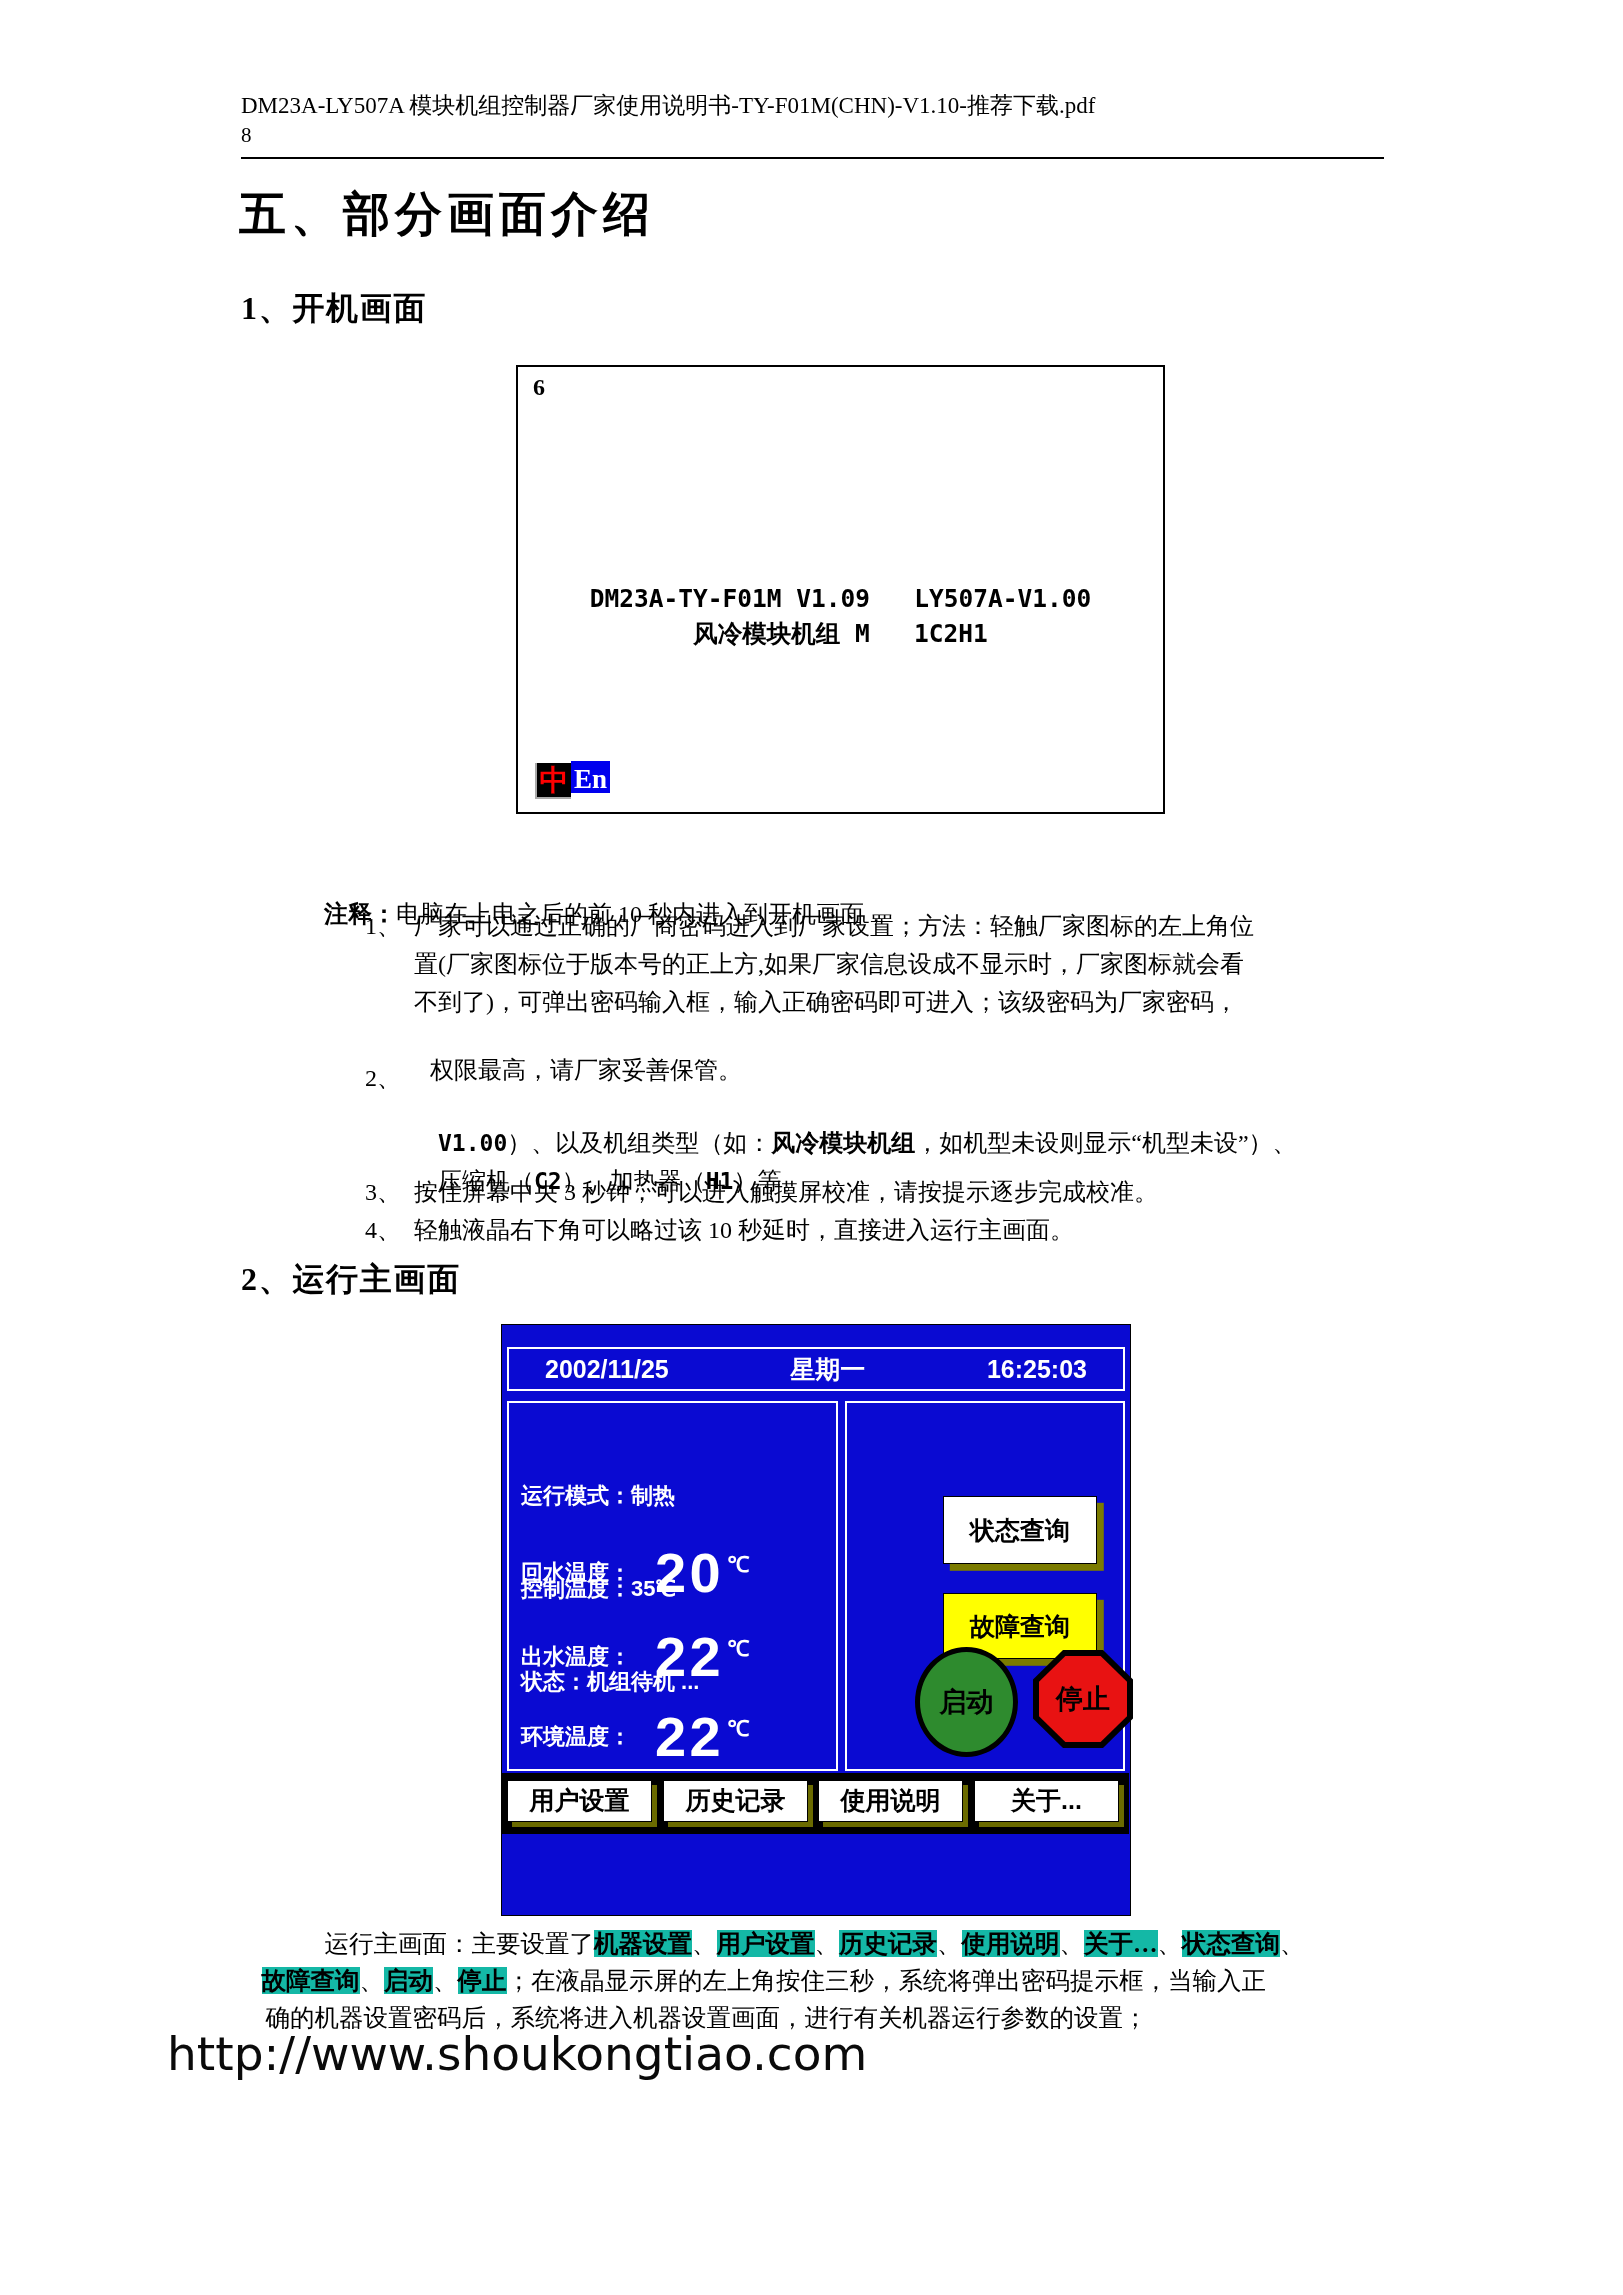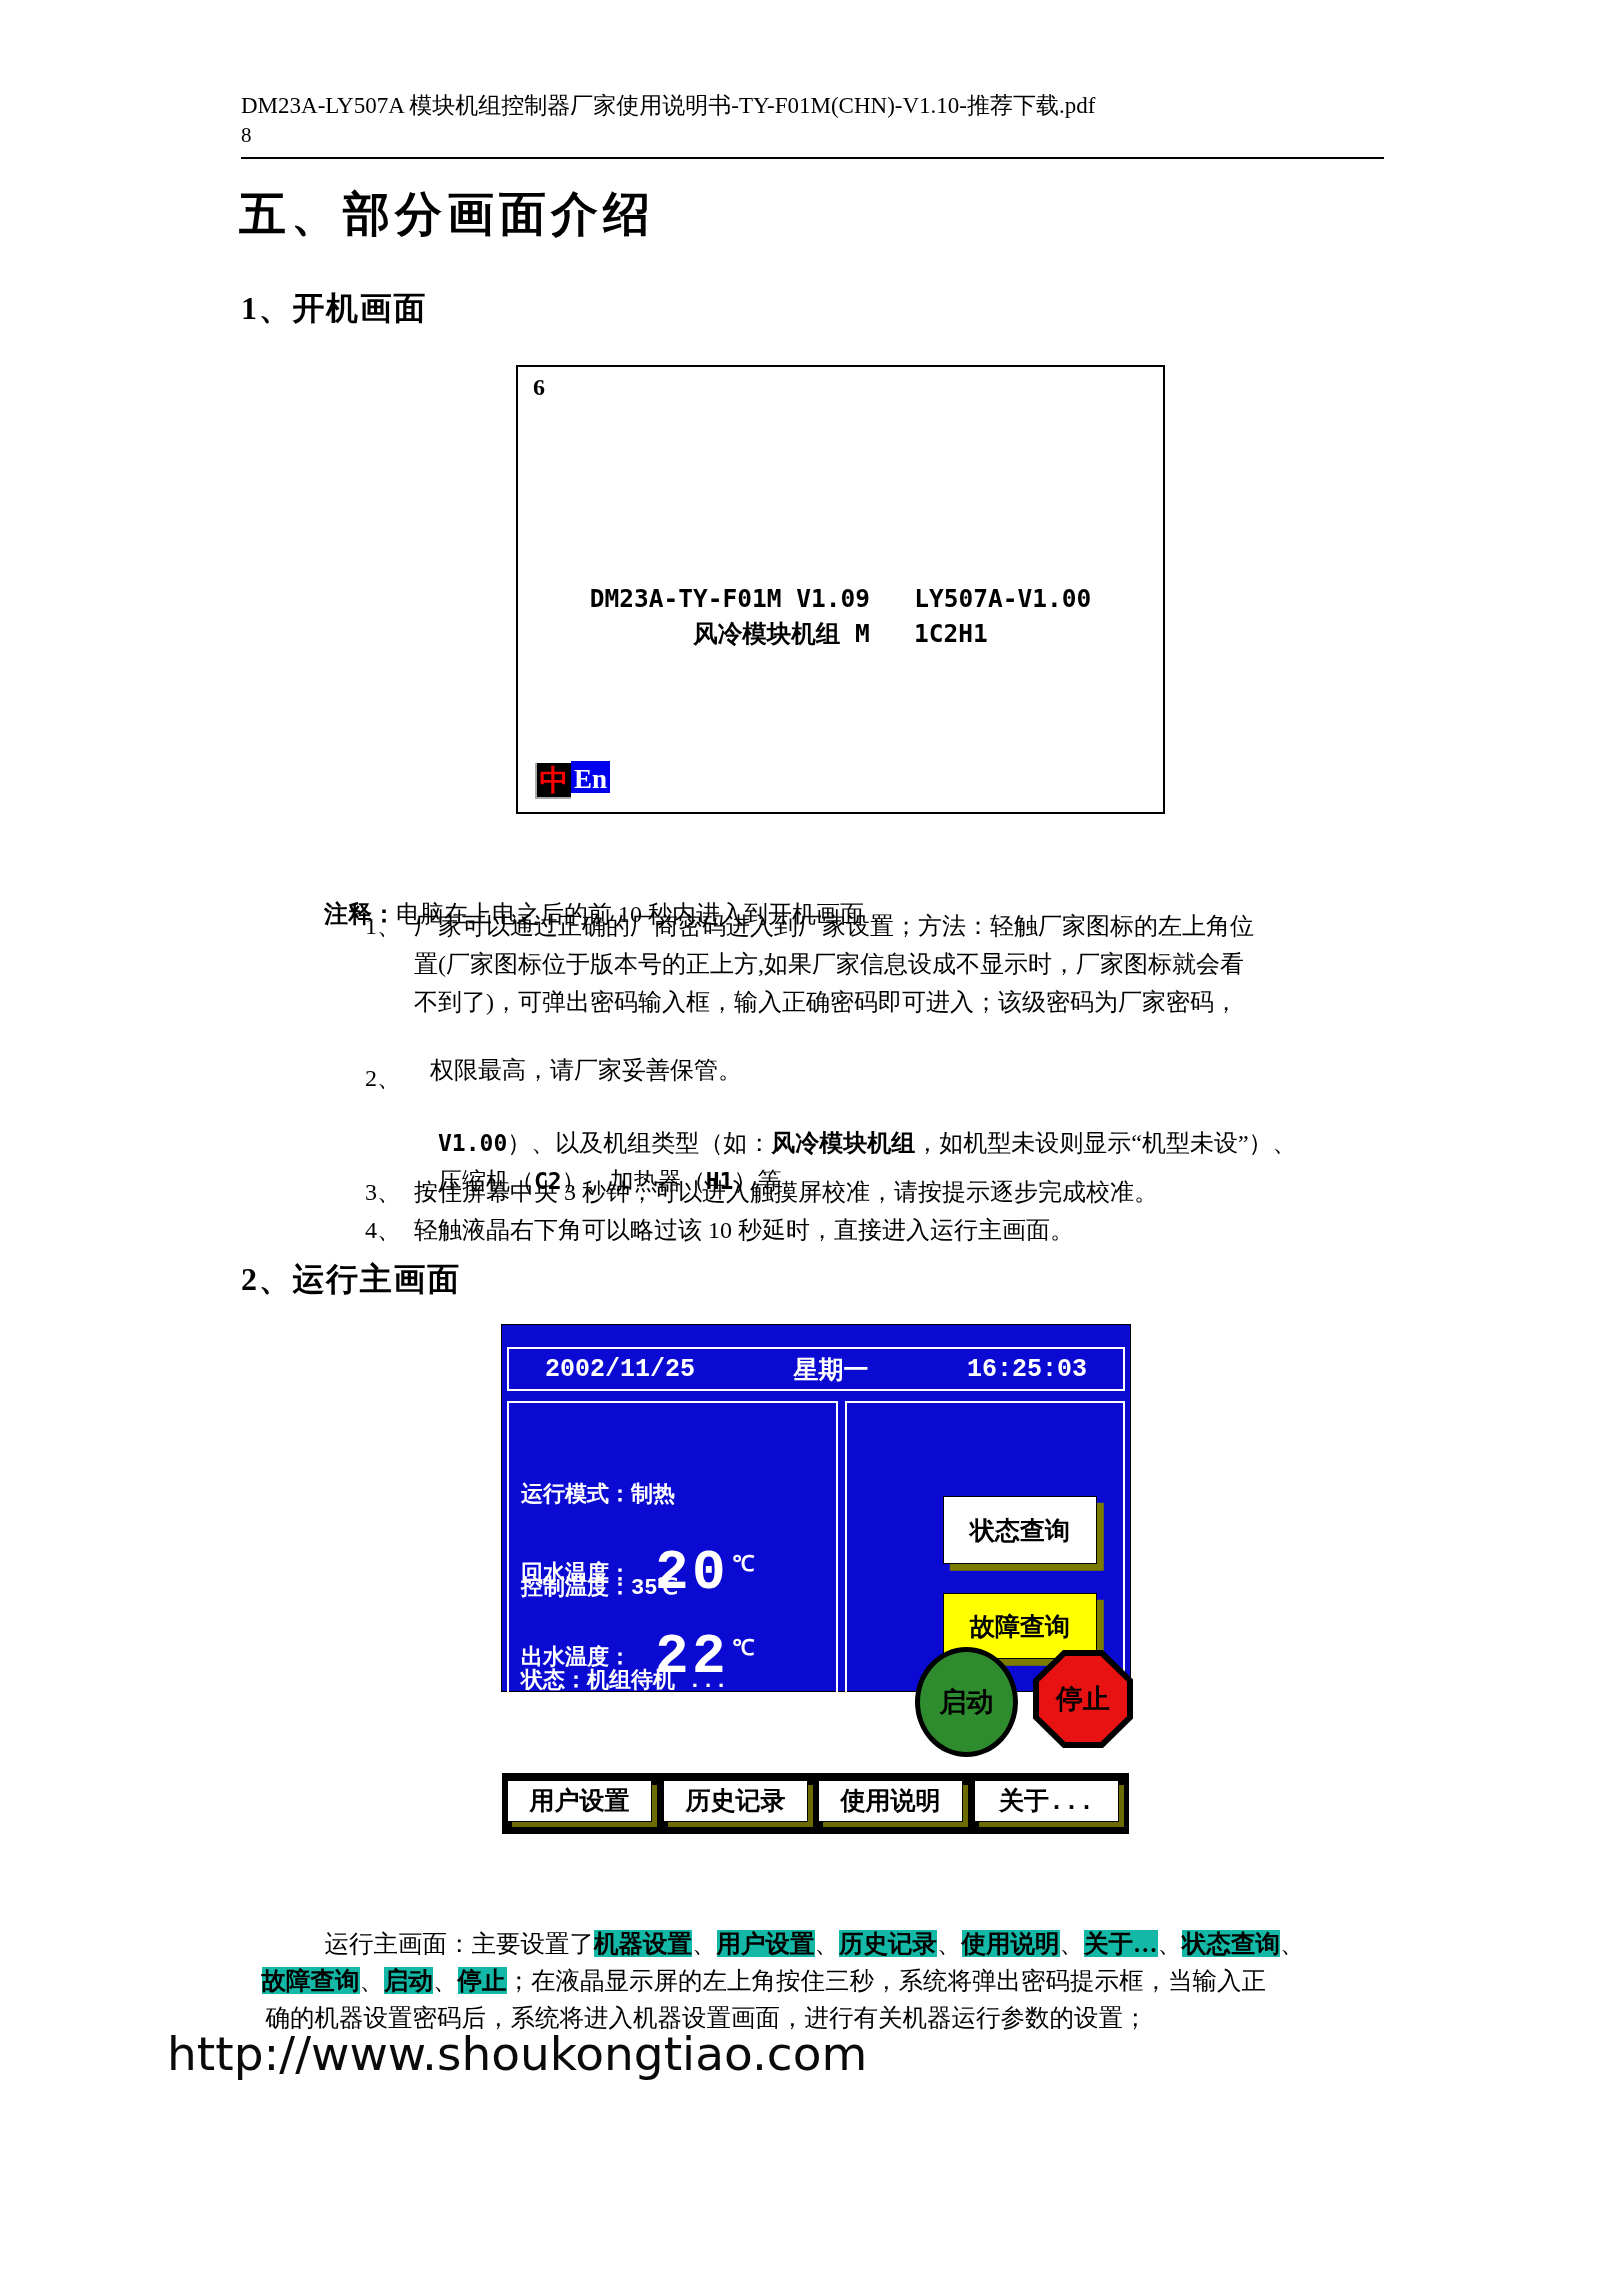--- a/index.html
+++ b/index.html
@@ -34,22 +34,22 @@
     color:#f00;font-size:29px;font-weight:bold;text-align:center;line-height:34px;}
   .lang-en{display:inline-block;width:39px;height:32px;background:#0000ee;margin-top:-1.7px;
     color:#fff;font-size:27px;font-weight:bold;text-align:center;line-height:36px;font-family:"Liberation Serif",serif;}
 
   
   .note-line{font-size:24px;white-space:pre-wrap;}
   .b{font-weight:bold;}
   .mono-b{font-family:"DejaVu Sans Mono","Liberation Mono",monospace;font-weight:bold;font-size:23px;}
 
   
-  .screen{left:501px;top:1324px;width:630px;height:368px;background:#0a0ad2;border:1.7px solid #000;box-sizing:border-box;
-    font-family:Liberation Mono, monospace;}
+  .screen{left:501px;top:1324px;width:630px;height:592px;background:#0a0ad2;border:1.7px solid #000;box-sizing:border-box;
+    font-family:Liberation Sans, sans-serif;}
   .topbar{left:5px;top:22px;width:618px;height:44px;border:2.5px solid #fff;box-sizing:border-box;
     display:flex;align-items:center;justify-content:space-between;padding:0 36px;color:#fff;font-size:25px;font-weight:bold;}
   .panel{border:2.5px solid #fff;box-sizing:border-box;}
   .panel-left{left:5px;top:76px;width:331px;height:370px;}
   .panel-right{left:343px;top:76px;width:280px;height:370px;}
   .status-lines{left:12px;top:15px;color:#fff;font-size:22px;font-weight:bold;line-height:31px;white-space:pre-wrap;}
   .temp-row{left:12px;width:304px;height:71px;display:flex;align-items:center;color:#fff;}
   .t-label{font-size:22px;font-weight:bold;}
   .t-value{font-size:56px;font-weight:bold;margin-left:24px;letter-spacing:3.4px;}
   .t-unit{font-size:22px;font-weight:bold;margin-left:3.4px;margin-top:-20px;}

